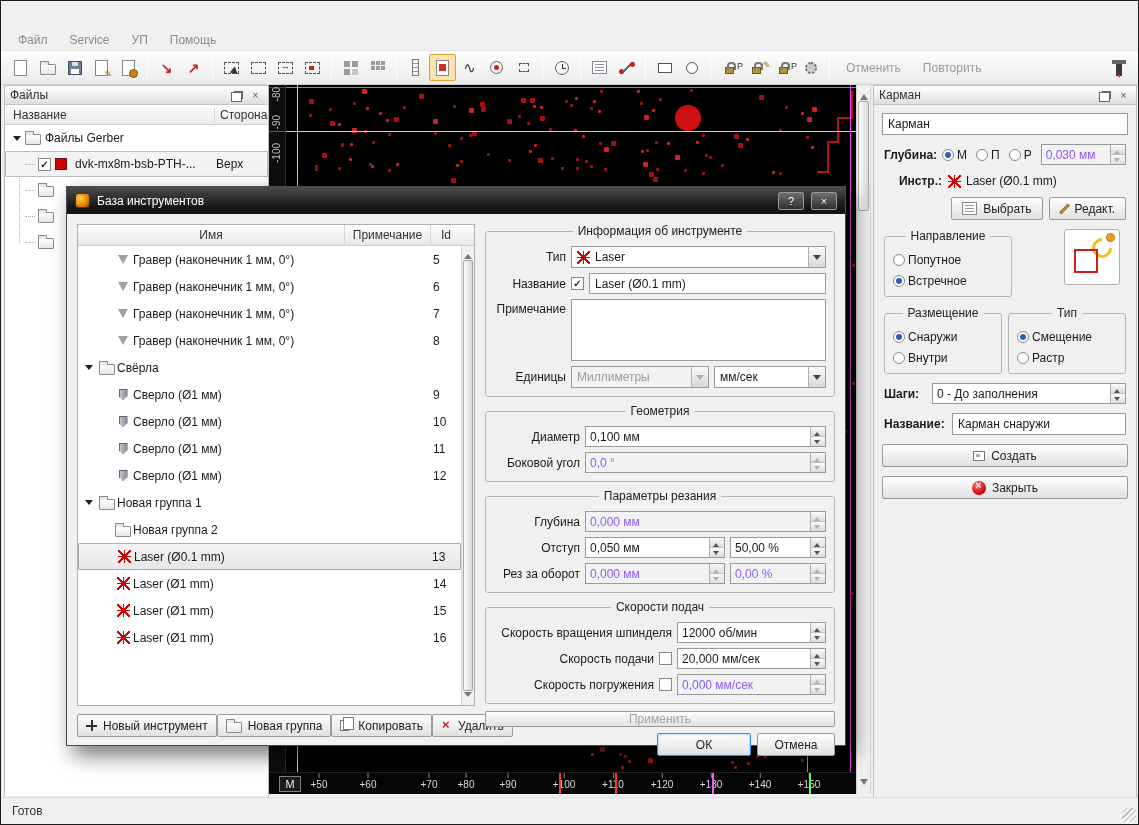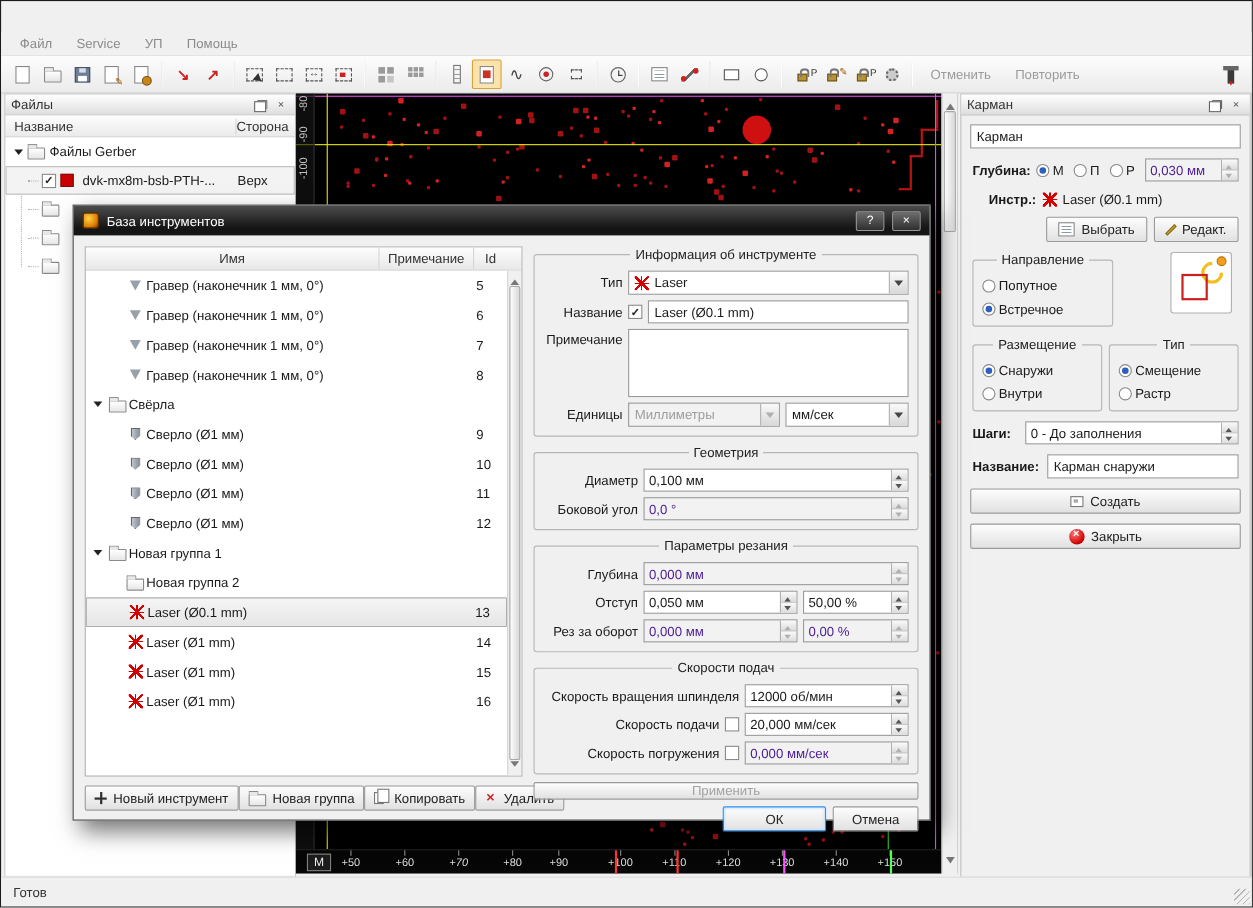--- a/index.html
+++ b/index.html
@@ -86,21 +86,21 @@
 
 
 .dock{position:absolute;background:#f0f0f0;border:1px solid #c0c0c0}
 .dock-header{height:19px;background:linear-gradient(#ffffff,#dedede);border-bottom:1px solid #c4c4c4;display:flex;align-items:center;padding:0 5px;color:#333}
 .dh-sp{flex:1}
 .dh-btn{width:15px;height:14px;display:flex;align-items:center;justify-content:center;color:#555;font-size:10px;margin-left:2px}
 .dh-btn.x::after{content:"×"}
 .files{left:3px;top:84px;width:265px;height:713px}
 .files-cols{height:20px;display:flex;align-items:center;background:linear-gradient(#fdfdfd,#eaeaea);border-bottom:1px solid #cfcfcf;color:#333}
 .fc1{flex:1;padding-left:8px}
-.fc2{width:54px;border-left:1px solid #d6d6d6}
+.fc2{width:54px;padding-left:5px;border-left:1px solid #d6d6d6}
 .files-body{position:relative;background:#fff;height:calc(100% - 40px)}
 .files-body::before{content:"";position:absolute;left:14px;top:26px;height:92px;border-left:1px dotted #b5b5b5}
 .frow{height:26px;display:flex;align-items:center;padding:0 4px;position:relative}
 .frow.sel{background:#f3f3f3;outline:1px solid #bdbdbd;outline-offset:-1px}
 .exp{width:16px;flex:0 0 16px;display:flex;align-items:center;justify-content:center}
 .exp.open::after{content:"";border:4px solid transparent;border-top:5px solid #222;transform:translateY(2px)}
 .hline{width:10px;height:1px;border-top:1px dotted #b0b0b0;margin-right:3px}
 .cb{width:13px;height:13px;border:1px solid #8a8a8a;background:#fff;display:inline-flex;align-items:center;justify-content:center;flex:0 0 auto}
 .cb.checked::after{content:"✓";font-size:10px;font-weight:bold;color:#222}
 .swatch{width:12px;height:12px;border:1px solid #7a1010;margin:0 4px;flex:0 0 auto}
@@ -142,21 +142,21 @@
 .radio{width:12px;height:12px;border:1px solid #888;border-radius:50%;background:#fff;flex:0 0 auto;position:relative;margin-right:3px}
 .radio.on::after{content:"";position:absolute;left:2px;top:2px;width:6px;height:6px;border-radius:50%;background:#2b5fc0}
 .rlab{margin-right:9px}
 .spin{display:flex;align-items:center;height:21px;border:1px solid #9a9a9a;background:#fff;overflow:hidden}
 .spin .sval{flex:1;padding:0 4px;white-space:nowrap;overflow:hidden}
 .spin .sbtns{width:15px;height:100%;display:flex;flex-direction:column;border-left:1px solid #b0b0b0;flex:0 0 auto}
 .sbtns i{flex:1;background:linear-gradient(#fafafa,#dcdcdc);position:relative}
 .sbtns i+i{border-top:1px solid #c0c0c0}
 .sbtns i.up::after{content:"";position:absolute;left:3px;top:2px;border:3px solid transparent;border-bottom:4px solid #555}
 .sbtns i.dn::after{content:"";position:absolute;left:3px;top:3px;border:3px solid transparent;border-top:4px solid #555}
-.spin.dis{background:#f2f2f2;color:#4c1d95}
+.spin.dis{background:#f2f2f2;color:#8b5cf6}
 .spin.dis .sbtns i.up::after{border-bottom-color:#b0b0b0}
 .spin.dis .sbtns i.dn::after{border-top-color:#b0b0b0}
 .combo{display:flex;align-items:center;height:22px;border:1px solid #9a9a9a;background:#fff;overflow:hidden}
 .combo .cval{flex:1;padding:0 5px;display:flex;align-items:center;gap:5px;white-space:nowrap;overflow:hidden}
 .combo .cbtn{width:17px;height:100%;border-left:1px solid #b0b0b0;background:linear-gradient(#fafafa,#d8d8d8);display:flex;align-items:center;justify-content:center;flex:0 0 auto}
 .combo .cbtn::after{content:"";border:4px solid transparent;border-top:5px solid #444;margin-top:5px}
 .combo.dis{background:#f2f2f2}
 .combo.dis .cval{color:#9d9d9d}
 .combo.dis .cbtn::after{border-top-color:#b0b0b0}
 .btn{height:23px;border:1px solid #9a9a9a;border-radius:2px;background:linear-gradient(#fdfdfd,#e1e1e1);display:inline-flex;align-items:center;justify-content:center;gap:6px;padding:0 10px;font-size:12px;color:#222;font-family:inherit;white-space:nowrap}
@@ -538,21 +538,21 @@
     <div class="big-pad"></div>
     <div class="v-ruler">
         <span class="vlab" style="top: 2px;">-80</span>
         <span class="vlab" style="top: 30px;">-90</span>
         <span class="vlab" style="top: 58px;">-100</span>
       </div>
     <div class="h-ruler">
       <span class="m-box">М</span>
     <span class="rtick" style="left: 50px;">+50</span>
         <span class="rtick" style="left: 99px;">+60</span>
-        <span class="rtick" style="left: 148px; font-style: italic;">+70</span>
+        <span class="rtick" style="left: 160px;">+70</span>
         <span class="rtick" style="left: 197px;">+80</span>
         <span class="rtick" style="left: 239px;">+90</span>
         <span class="rtick" style="left: 295px;">+100</span>
         <span class="rtick" style="left: 344px;">+110</span>
         <span class="rtick" style="left: 393px;">+120</span>
         <span class="rtick" style="left: 442px;">+130</span>
         <span class="rtick" style="left: 491px;">+140</span>
         <span class="rtick" style="left: 540px;">+150</span>
         <span class="rmark" style="left: 290px; background: rgb(255, 51, 51);"></span>
         <span class="rmark" style="left: 346px; background: rgb(255, 51, 51);"></span>

